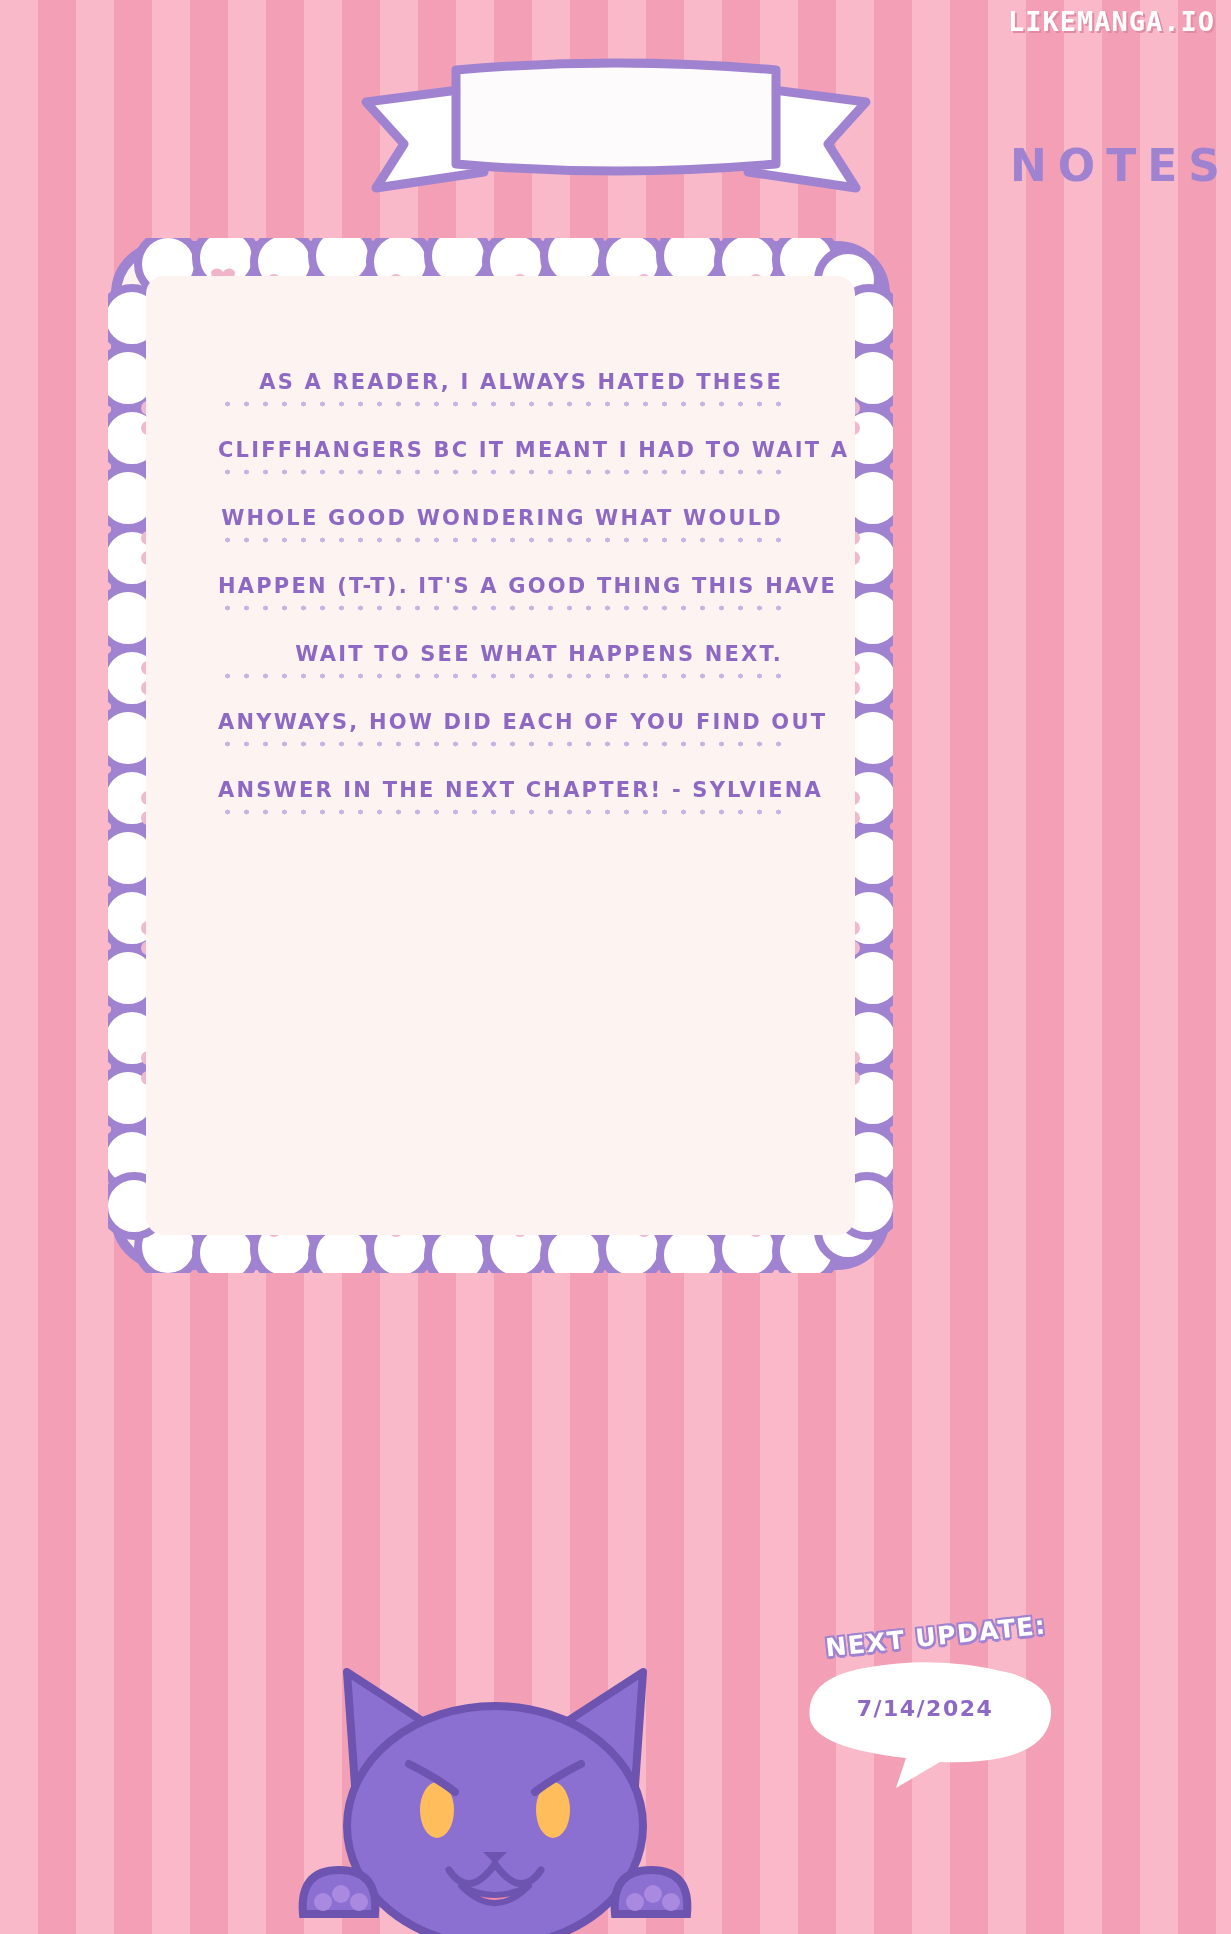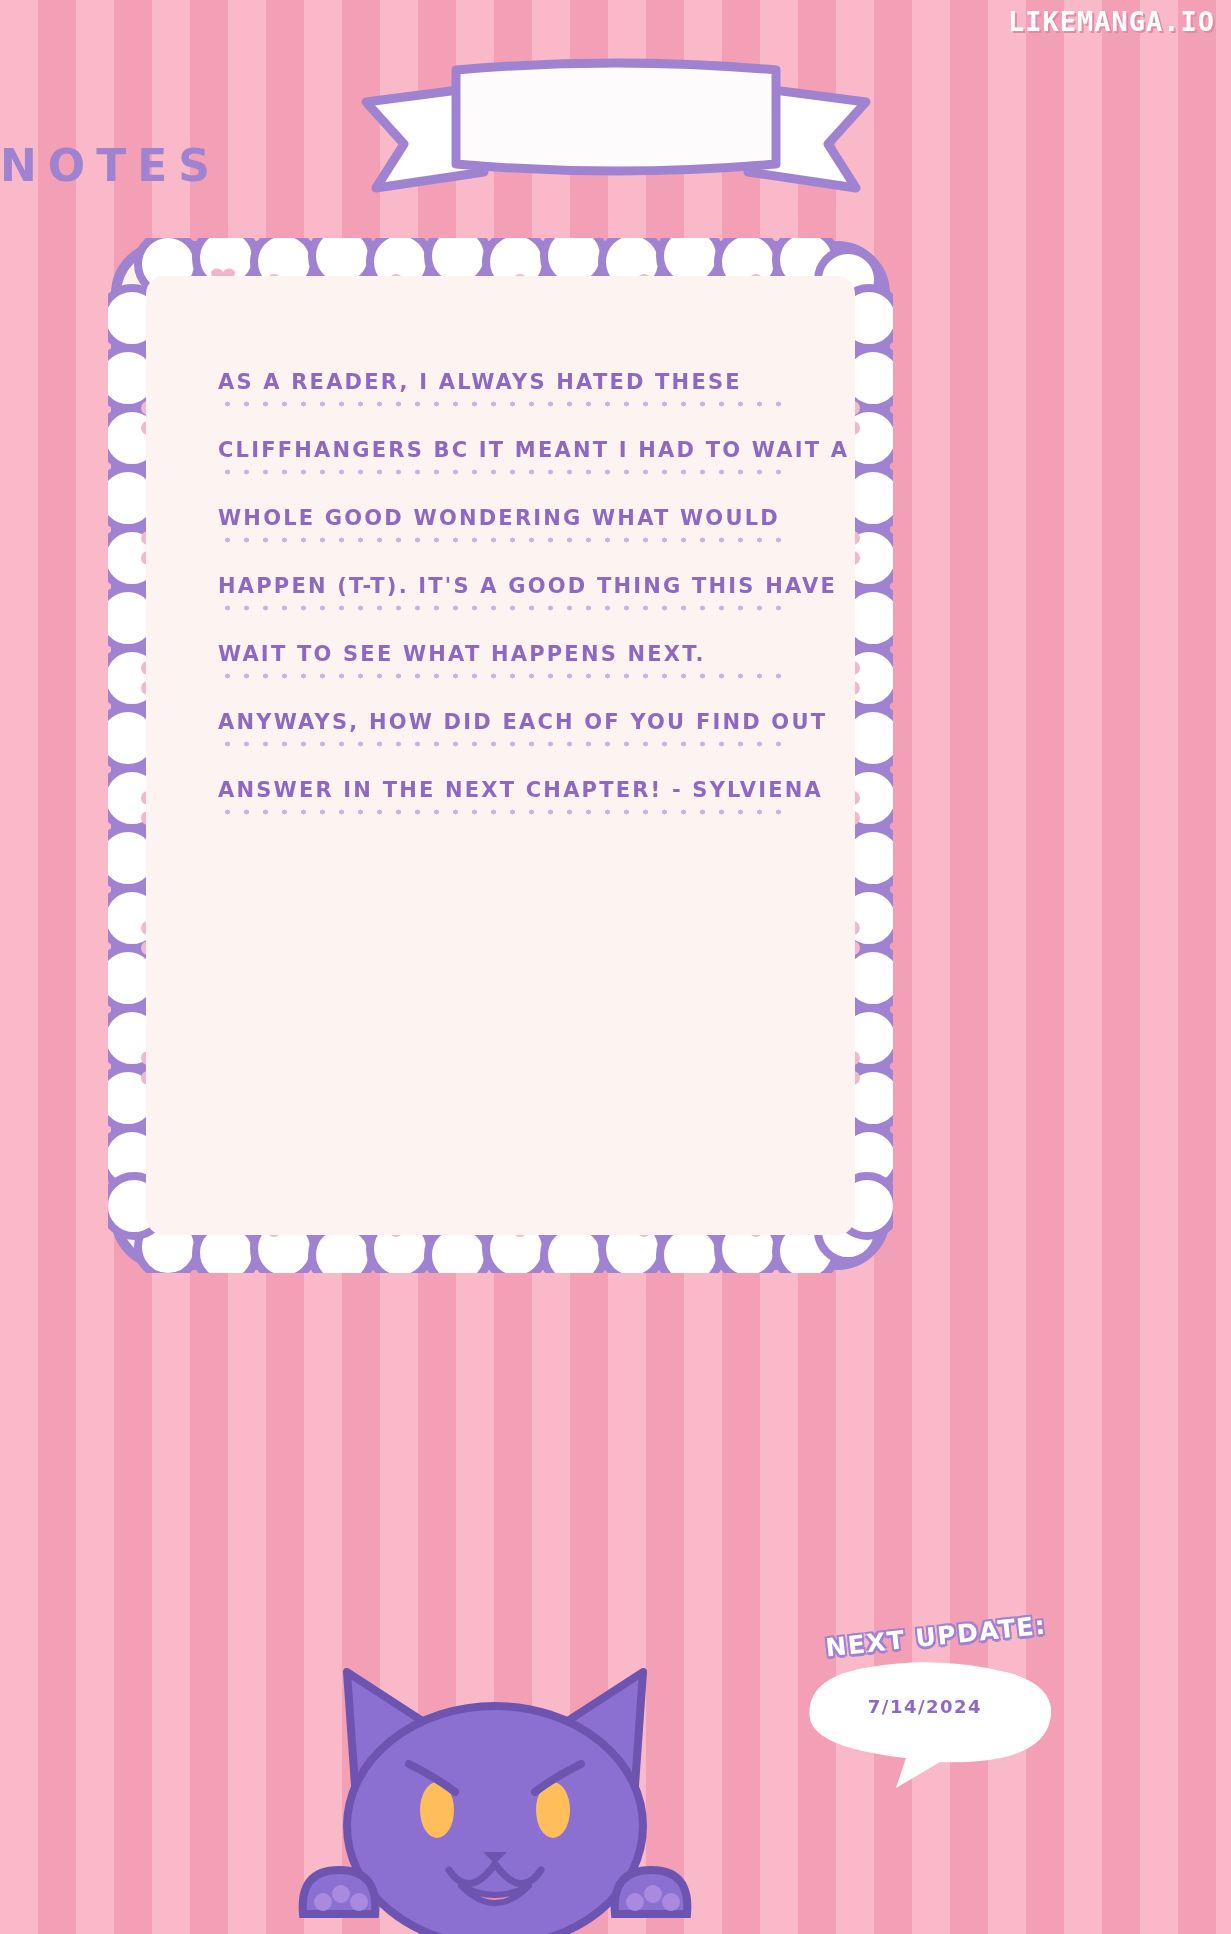--- a/index.html
+++ b/index.html
@@ -49,21 +49,21 @@
     left: 0;
     width: 100%;
     height: 160px;
   }
   #banner-wrap svg { display: block; margin: 0 auto; }
   #banner-title {
     position: absolute;
     top: 88px;
     left: 0;
     width: 100%;
-    text-align: left;
+    text-align: right;
     font-family: "DejaVu Sans", sans-serif;
     font-weight: bold;
     font-size: 44px;
     letter-spacing: 11px;
     color: #a083d0;
   }
 
   
   #note-card {
     position: absolute;
@@ -84,21 +84,21 @@
     bottom: 38px;
     background: #fdf3f1;
     border-radius: 18px;
   }
   #lines {
     position: absolute;
     left: 110px;
     top: 132px;
     width: 565px;
   }
-  .line-block { margin-bottom: 31px; }
+  .line-block { margin-bottom: 31px; text-align: right; }
   .line-text {
     font-family: "DejaVu Sans", sans-serif;
     font-weight: bold;
     font-size: 21px;
     letter-spacing: 2.2px;
     color: #8e69c4;
     white-space: nowrap;
   }
   .line-dots {
     margin-top: 7px;
@@ -143,21 +143,21 @@
     transform: rotate(-6deg);
   }
   #bubble-date {
     position: absolute;
     left: 0;
     top: 82px;
     width: 250px;
     text-align: center;
     font-family: "DejaVu Sans", sans-serif;
     font-weight: bold;
-    font-size: 18px;
+    font-size: 22px;
     letter-spacing: 1.5px;
     color: #8e69c4;
   }
 </style>
 </head>
 <body>
 
 <div id="stripes"></div>
 
 <div id="watermark">LIKEMANGA.IO</div>

